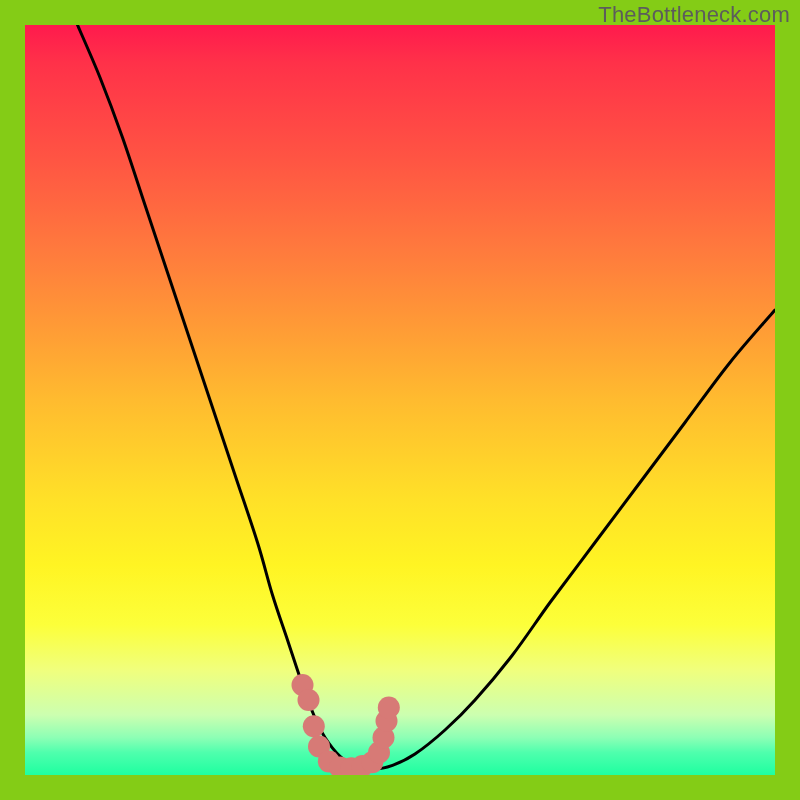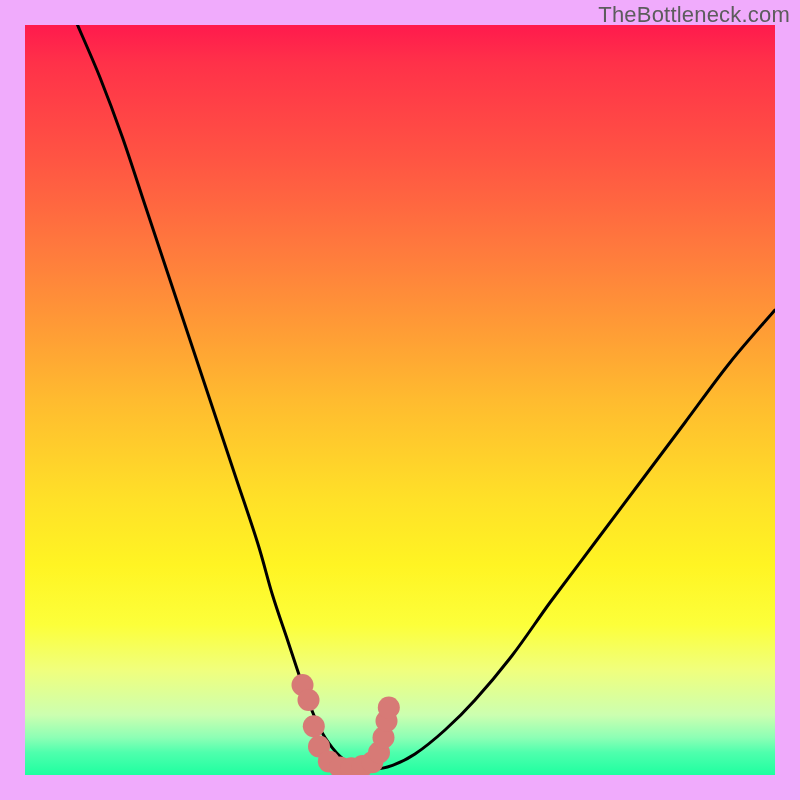--- a/index.html
+++ b/index.html
@@ -10,21 +10,21 @@
     background: #000;
     overflow: hidden;
     font-family: Arial, Helvetica, sans-serif;
   }
   .frame {
     position: absolute;
     left: 0;
     top: 0;
     width: 800px;
     height: 800px;
-    background: #f0abfc;
+    background: #84cc16;
   }
   .plot {
     position: absolute;
     left: 25px;
     top: 25px;
     width: 750px;
     height: 750px;
     background: linear-gradient(
       to bottom,
       #ff1a4d 0%,

